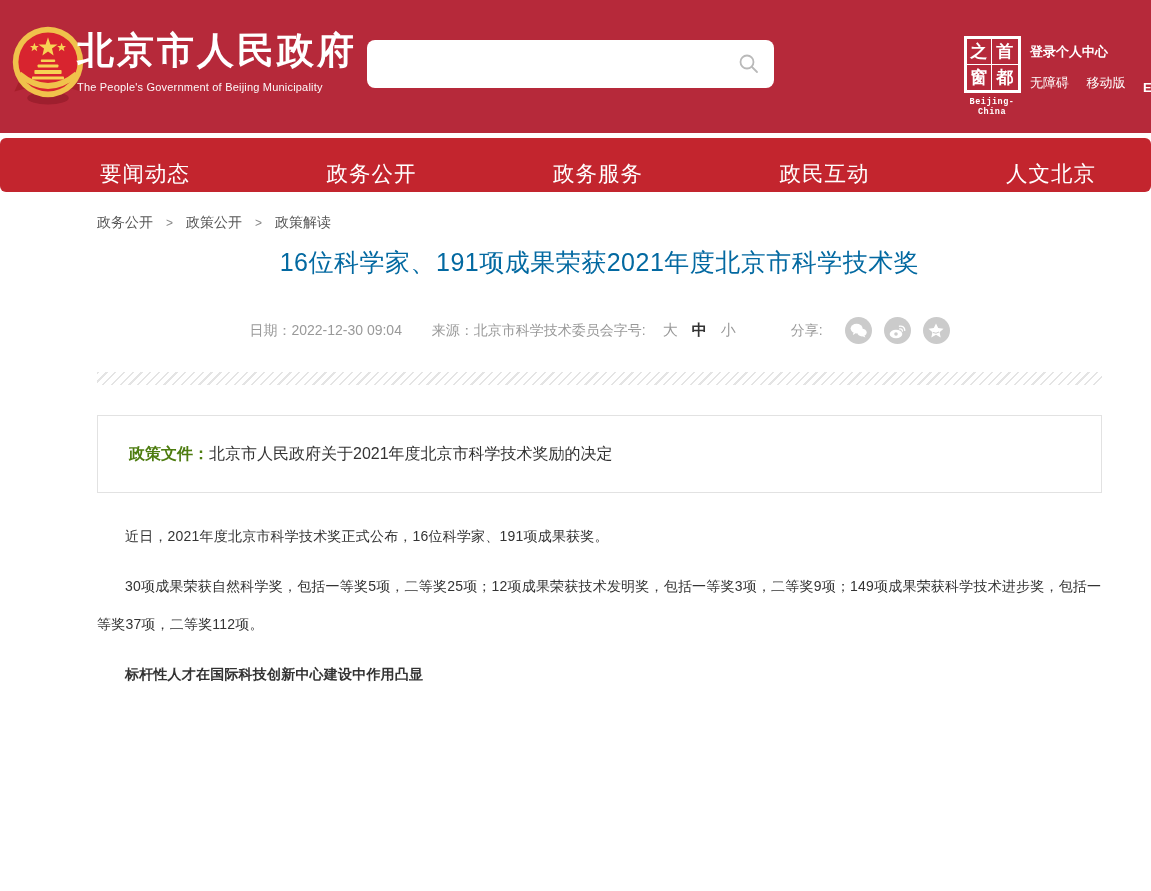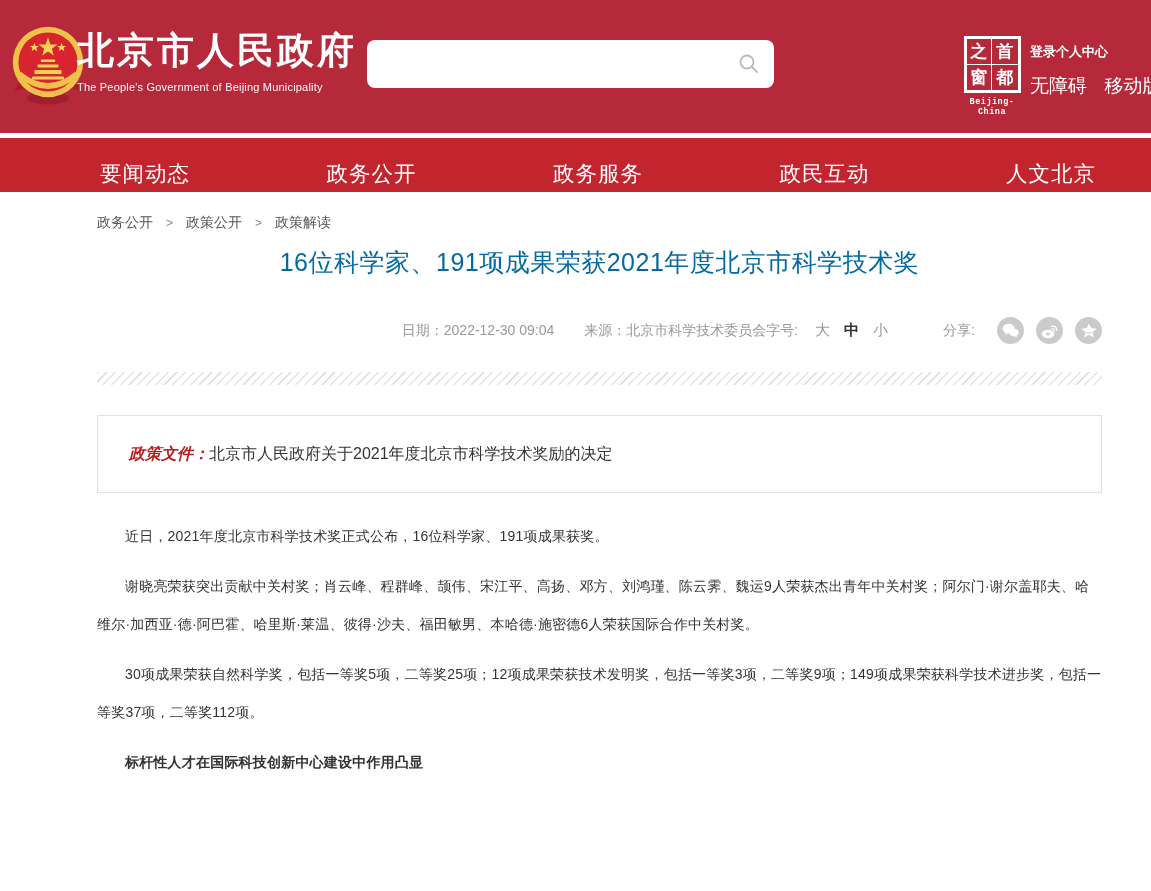--- a/index.html
+++ b/index.html
@@ -40,42 +40,42 @@
   }
   .capital-grid span:nth-child(1){ border-right:1.5px solid #fff; border-bottom:1.5px solid #fff; }
   .capital-grid span:nth-child(2){ border-bottom:1.5px solid #fff; }
   .capital-grid span:nth-child(3){ border-right:1.5px solid #fff; }
   .capital-caption { color:#fff; font-size:8.5px; font-weight:bold; margin-top:4px; letter-spacing:0.5px;
     font-family:Liberation Mono, monospace; }
   .header-links { position:absolute; left:1030px; top:42px; }
   .header-links a { color:#fff; text-decoration:none; cursor:pointer; display:inline-block; }
   .link-login { font-size:13px;font-weight:bold; }
   .links-row2 { position:absolute; left:0; top:31px; width:130px; white-space:nowrap; }
-  .links-row2 a { font-size:19px; margin-right:13px; }
+  .links-row2 a { font-size:13px; margin-right:13px; }
   .link-en { font-size:13px; font-weight:bold; position:relative; top:5px; }
   
   .main-nav {
     width:1151px; height:54px; margin-top:5px;
     background:#c3252e; display:flex; align-items:center;
-    justify-content:space-between; padding:16px 55px 0 100px;
+    justify-content:space-between; padding:16px 55px 0 100px;border-radius:6px;
   }
   .main-nav a {
     color:#fff; font-size:21.5px; text-decoration:none; cursor:pointer;
     letter-spacing:1px; white-space:nowrap;
   }
   
   .content { width:1005px; margin-left:97px; }
   .breadcrumb { margin-top:22px; font-size:14px; color:#555; display:flex; align-items:center; }
   .breadcrumb a { color:#555; text-decoration:none; cursor:pointer; }
   .crumb-sep { color:#888; font-size:12px; margin:0 13px; }
   .article-title {
     margin-top:14px; text-align:center; font-size:25px; font-weight:400;
     color:#0369a1; letter-spacing:0.5px;
   }
-  .meta-row { margin-top:38px; display:flex; align-items:center; justify-content:flex-end; }
+  .meta-row { margin-top:38px; display:flex; align-items:center; justify-content:center; }
   .meta-left { font-size:14px; color:#999; }
   .meta-left .src { margin-left:26px; }
   .meta-right { display:flex; align-items:center; font-size:14px; color:#999; }
   .fontsize-label, .share-label { margin-right:10px; }
   .fs-btn { font-size:15px; color:#999; margin:0 7px; cursor:pointer; }
   .fs-btn.active { color:#333; font-weight:bold; }
   .share-label { margin-left:48px; }
   .share-icons { display:flex; align-items:center; }
   .share-circle {
     width:27px; height:27px; border-radius:50%; background:#cbcbcb;
@@ -83,21 +83,21 @@
     margin-left:12px; cursor:pointer;
   }
   .hatch-divider {
     margin-top:28px; height:13px; width:1005px;
     background:repeating-linear-gradient(135deg,#e4e4e4 0 1.6px,transparent 1.6px 6.2px);
   }
   .policy-box {
     margin-top:30px; border:1px solid #e2e2e2; height:78px;
     display:flex; align-items:center; padding:0 31px; font-size:16px;
   }
-  .policy-label { font-weight:bold; color:#b91c1c;font-style:italic; }
+  .policy-label { font-weight:bold; color:#4d7c0f; }
   .policy-link { color:#333; text-decoration:none; cursor:pointer; }
   .article-body { margin-top:24px; }
   .article-body p {
     font-size:14px; line-height:38px; color:#333;
     text-indent:2em; margin-bottom:12px; letter-spacing:0.2px;
   }
   .article-body p.bold { font-weight:bold; }
 </style>
 </head>
 <body>
@@ -217,18 +217,17 @@
 
   <div class="hatch-divider"></div>
 
   <div class="policy-box">
     <span class="policy-label">政策文件：</span>
     <a class="policy-link">北京市人民政府关于2021年度北京市科学技术奖励的决定</a>
   </div>
 
   <article class="article-body">
     <p>近日，2021年度北京市科学技术奖正式公布，16位科学家、191项成果获奖。</p>
-    <p>谢晓亮荣获突出贡献中关村奖；肖云峰、程群峰、颉伟、宋江平、高扬、邓方、刘鸿瑾、陈云霁、魏运9人荣获杰出青年中关村奖；阿尔门·谢尔盖耶夫、哈维尔·加西亚·德·阿巴霍、哈里斯·莱温、彼得·沙夫、福田敏男、本哈德·施密德6人荣获国际合作中关村奖。</p>
     <p>30项成果荣获自然科学奖，包括一等奖5项，二等奖25项；12项成果荣获技术发明奖，包括一等奖3项，二等奖9项；149项成果荣获科学技术进步奖，包括一等奖37项，二等奖112项。</p>
     <p class="bold">标杆性人才在国际科技创新中心建设中作用凸显</p>
   </article>
 
 </div>
 
 </body></html>

